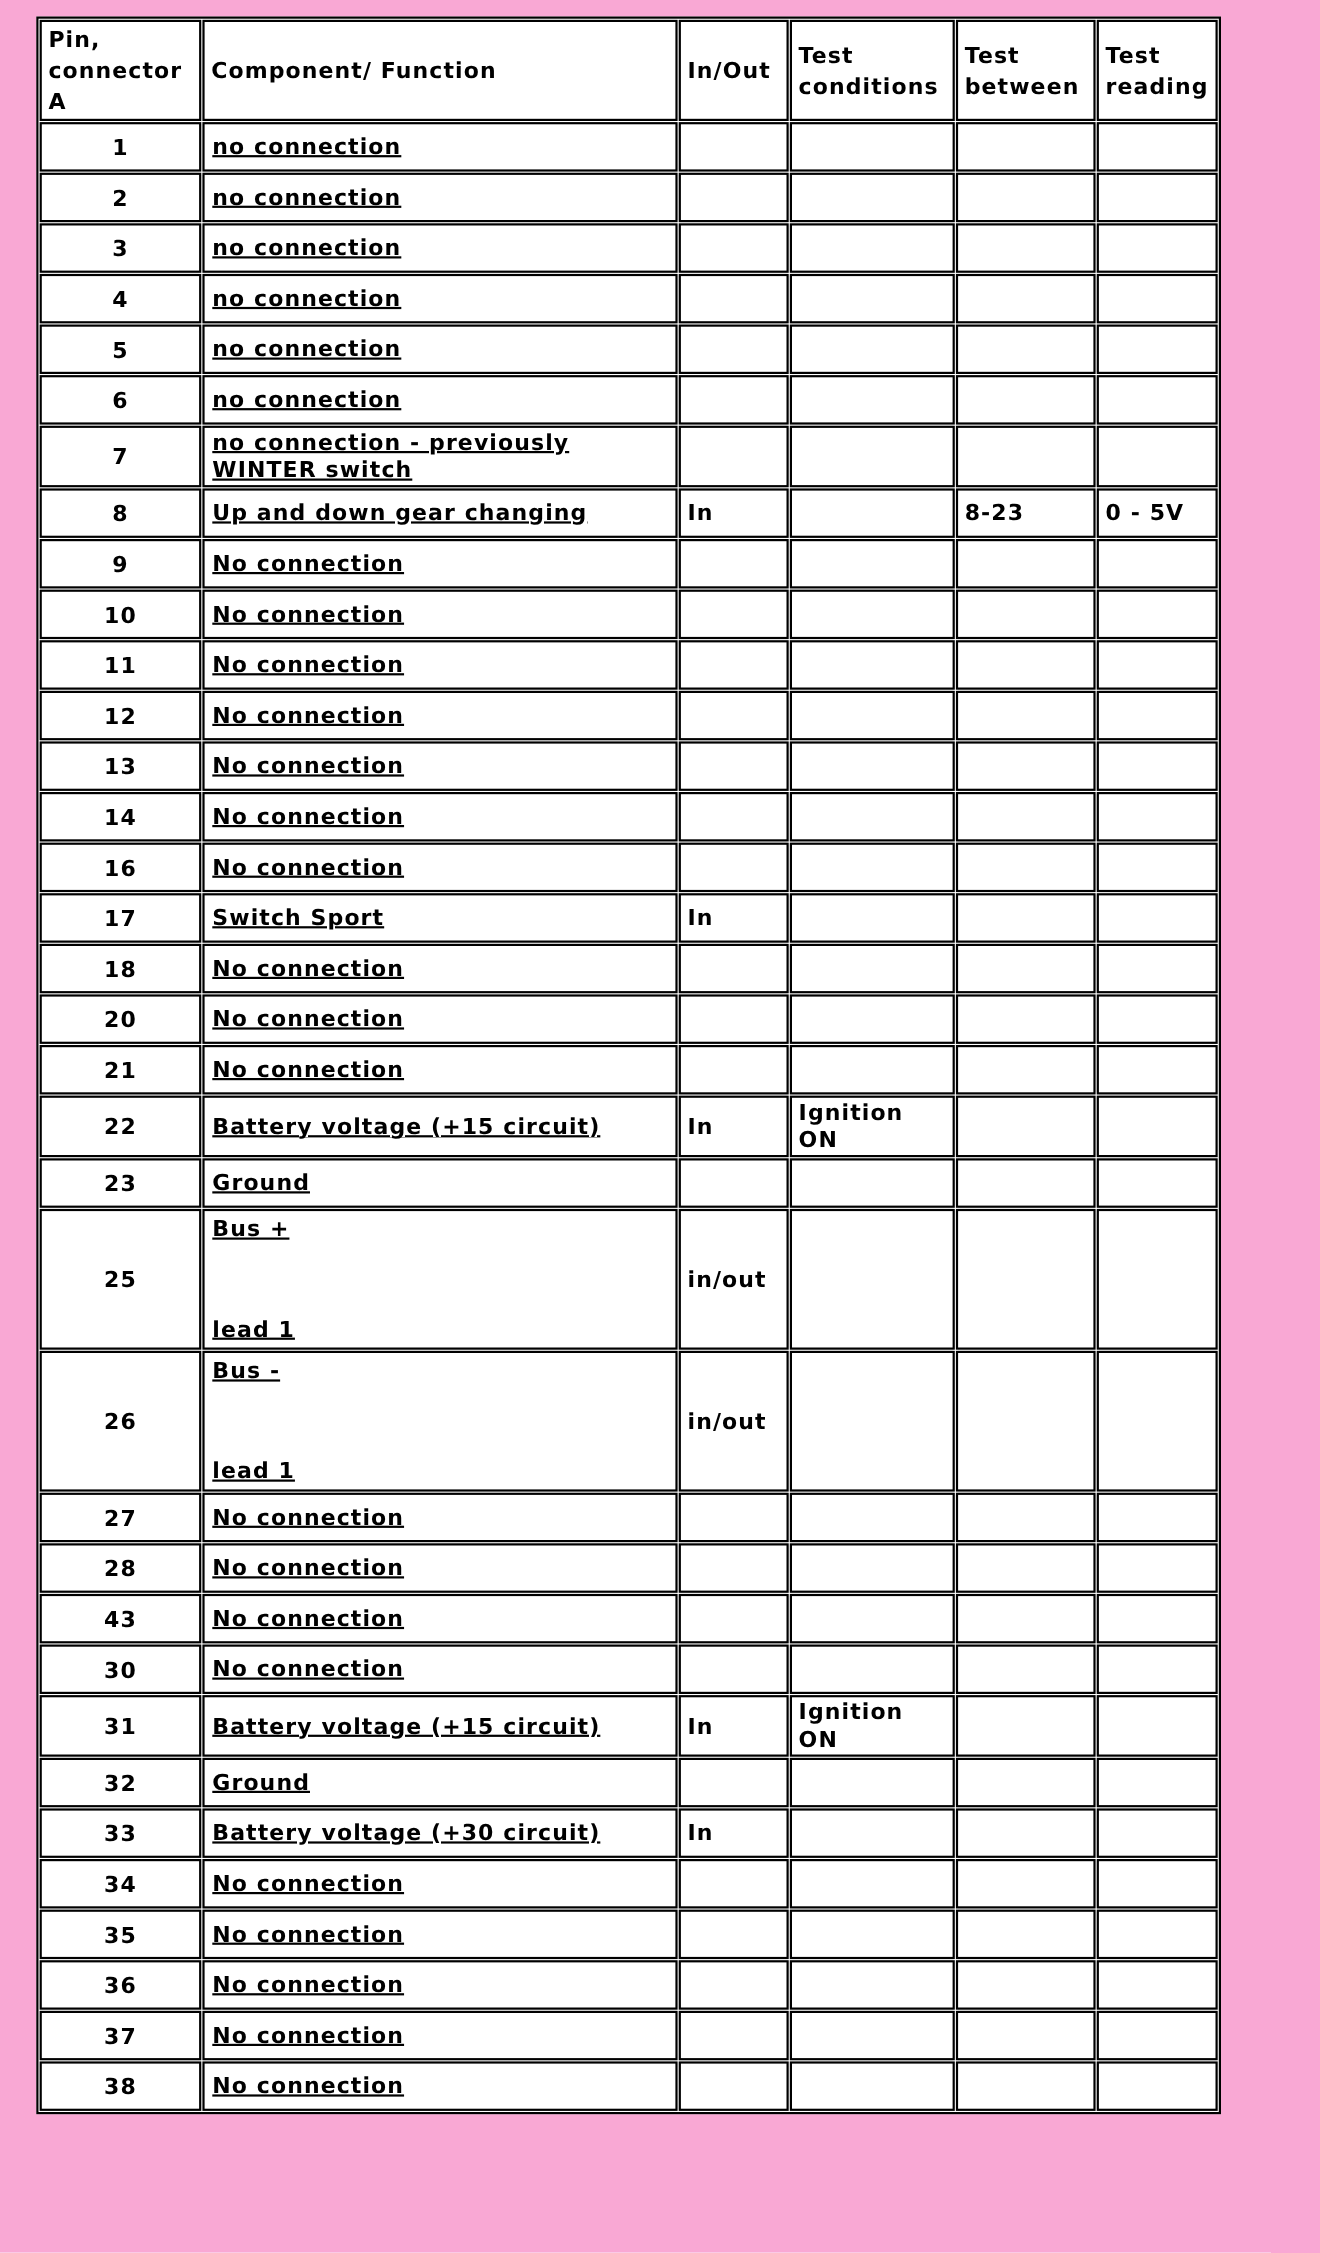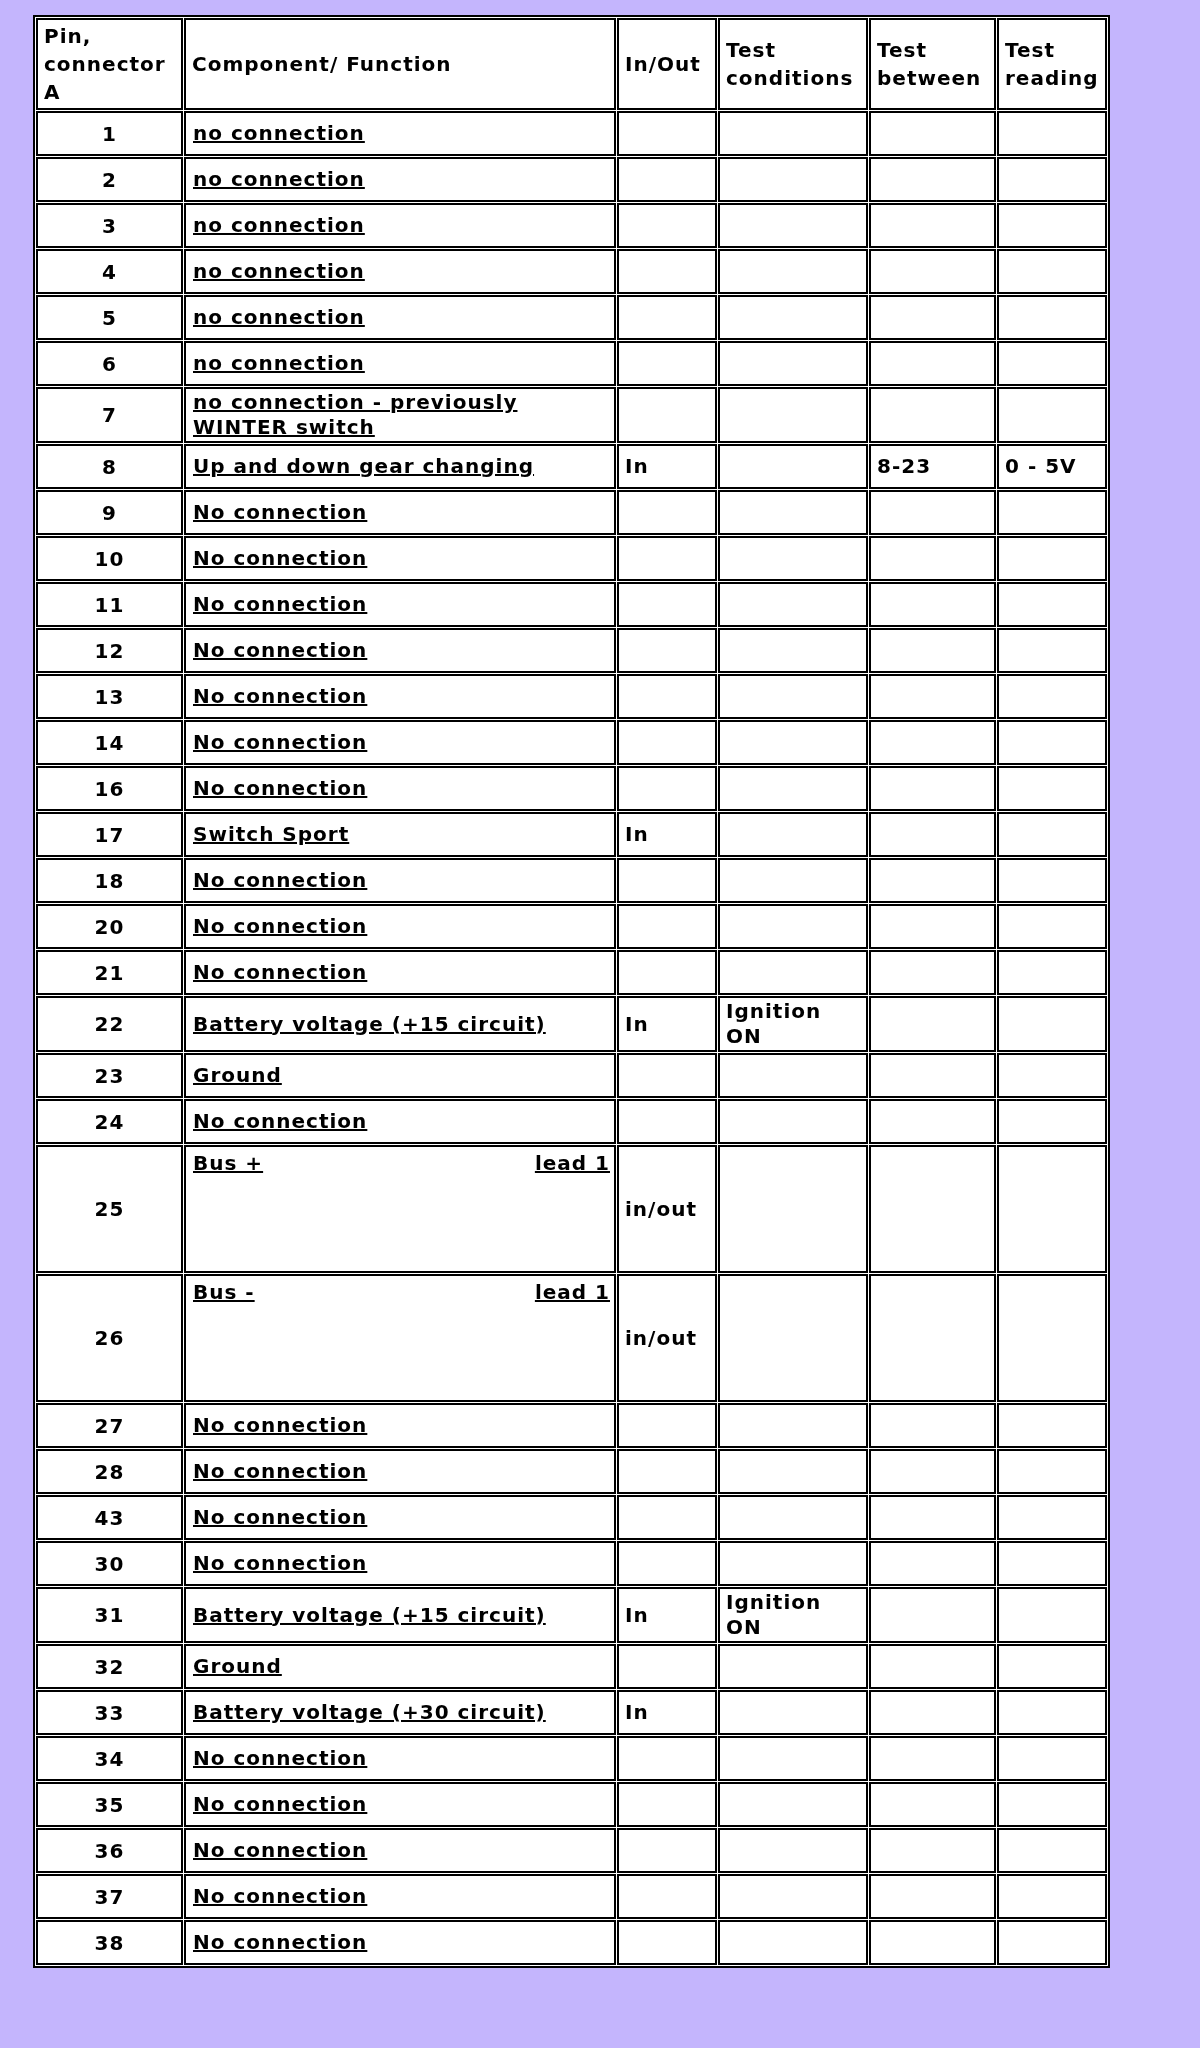--- a/index.html
+++ b/index.html
@@ -1,20 +1,20 @@
 <!DOCTYPE html>
 <html><head>
 <meta charset="utf-8">
 <style>
   html, body { margin: 0; padding: 0; background: #ffffff; }
   .page {
     position: relative;
     width: 1200px;
     height: 2048px;
-    background: #c4b5fd;
+    background: #f9a8d4;
     overflow: hidden;
     font-family: "DejaVu Sans", "Liberation Sans", sans-serif;
   }
   table.pin-table {
     position: absolute;
     left: 33px;
     top: 15px;
     border-collapse: separate;
     border-spacing: 1px;
     table-layout: fixed;
@@ -47,21 +47,21 @@
     white-space: pre-line;
     line-height: 25px;
     text-decoration: underline;
   }
   td.c-io, td.c-cond, td.c-btw, td.c-read {
     padding-left: 6px;
     line-height: 25px;
   }
   .spread {
     display: flex;
-    flex-direction: row;
+    flex-direction: column;
     justify-content: space-between;
     min-height: 116px;
   }
 </style>
 </head>
 <body>
 
 <div class="page">
 
   <table class="pin-table">
@@ -250,28 +250,20 @@
           <td class="c-read"></td>
         </tr>
         <tr>
           <td class="c-pin">23</td>
           <td class="c-comp">Ground</td>
           <td class="c-io"></td>
           <td class="c-cond"></td>
           <td class="c-btw"></td>
           <td class="c-read"></td>
         </tr>
-        <tr>
-          <td class="c-pin">24</td>
-          <td class="c-comp">No connection</td>
-          <td class="c-io"></td>
-          <td class="c-cond"></td>
-          <td class="c-btw"></td>
-          <td class="c-read"></td>
-        </tr>
         <tr class="tall">
           <td class="c-pin">25</td>
           <td class="c-comp"><div class="spread"><div>Bus +</div><div>lead 1</div></div></td>
           <td class="c-io">in/out</td>
           <td class="c-cond"></td>
           <td class="c-btw"></td>
           <td class="c-read"></td>
         </tr>
         <tr class="tall">
           <td class="c-pin">26</td>

